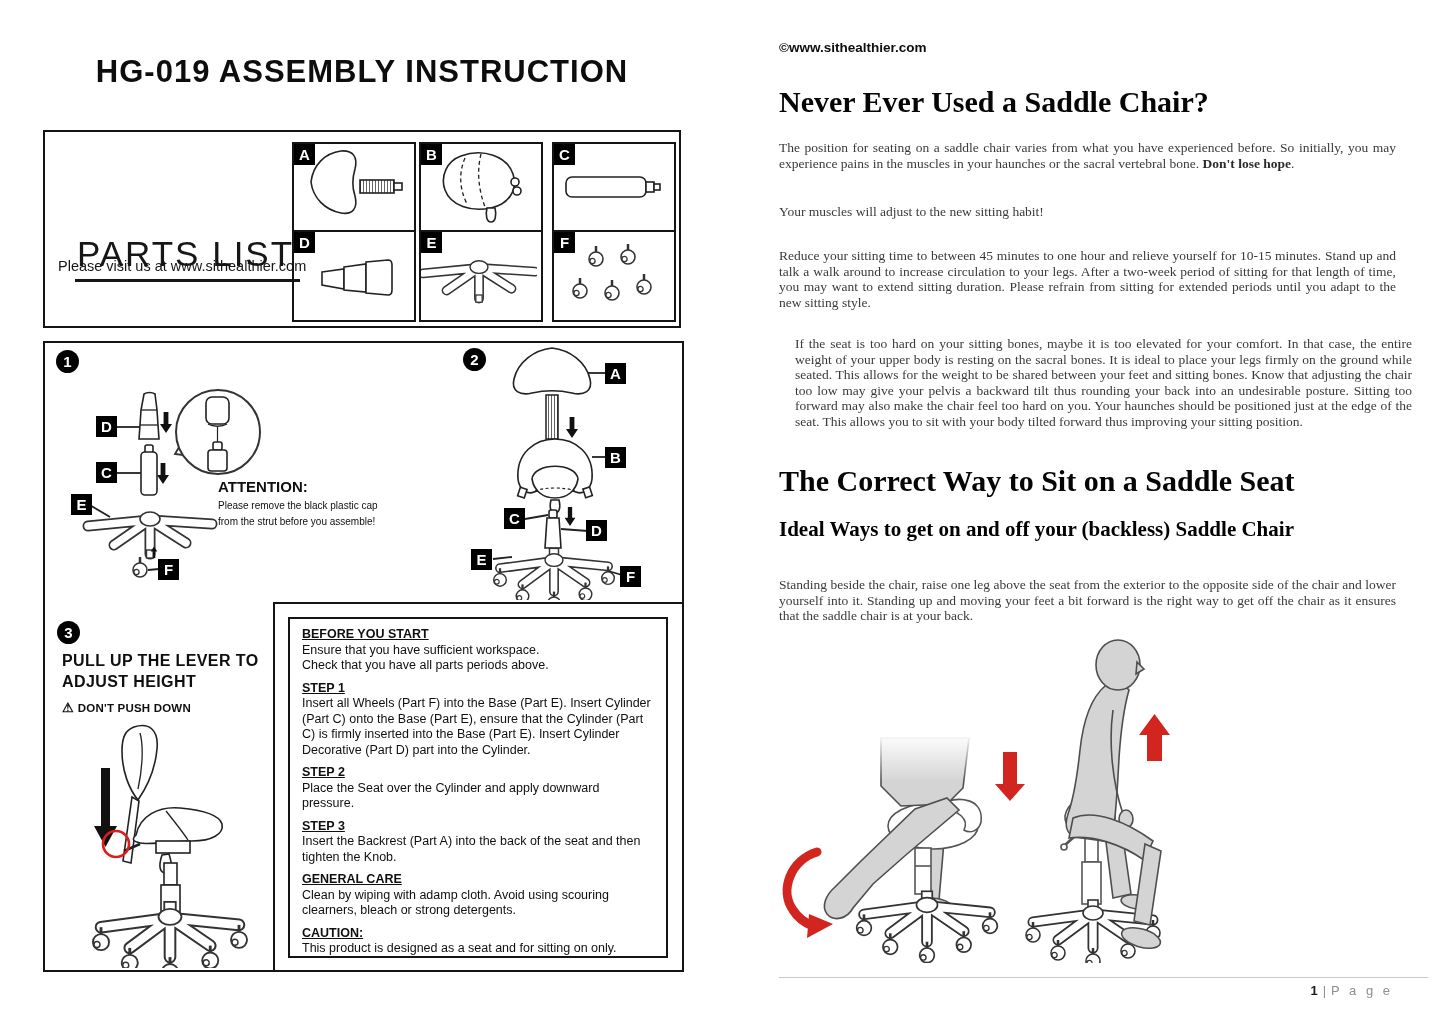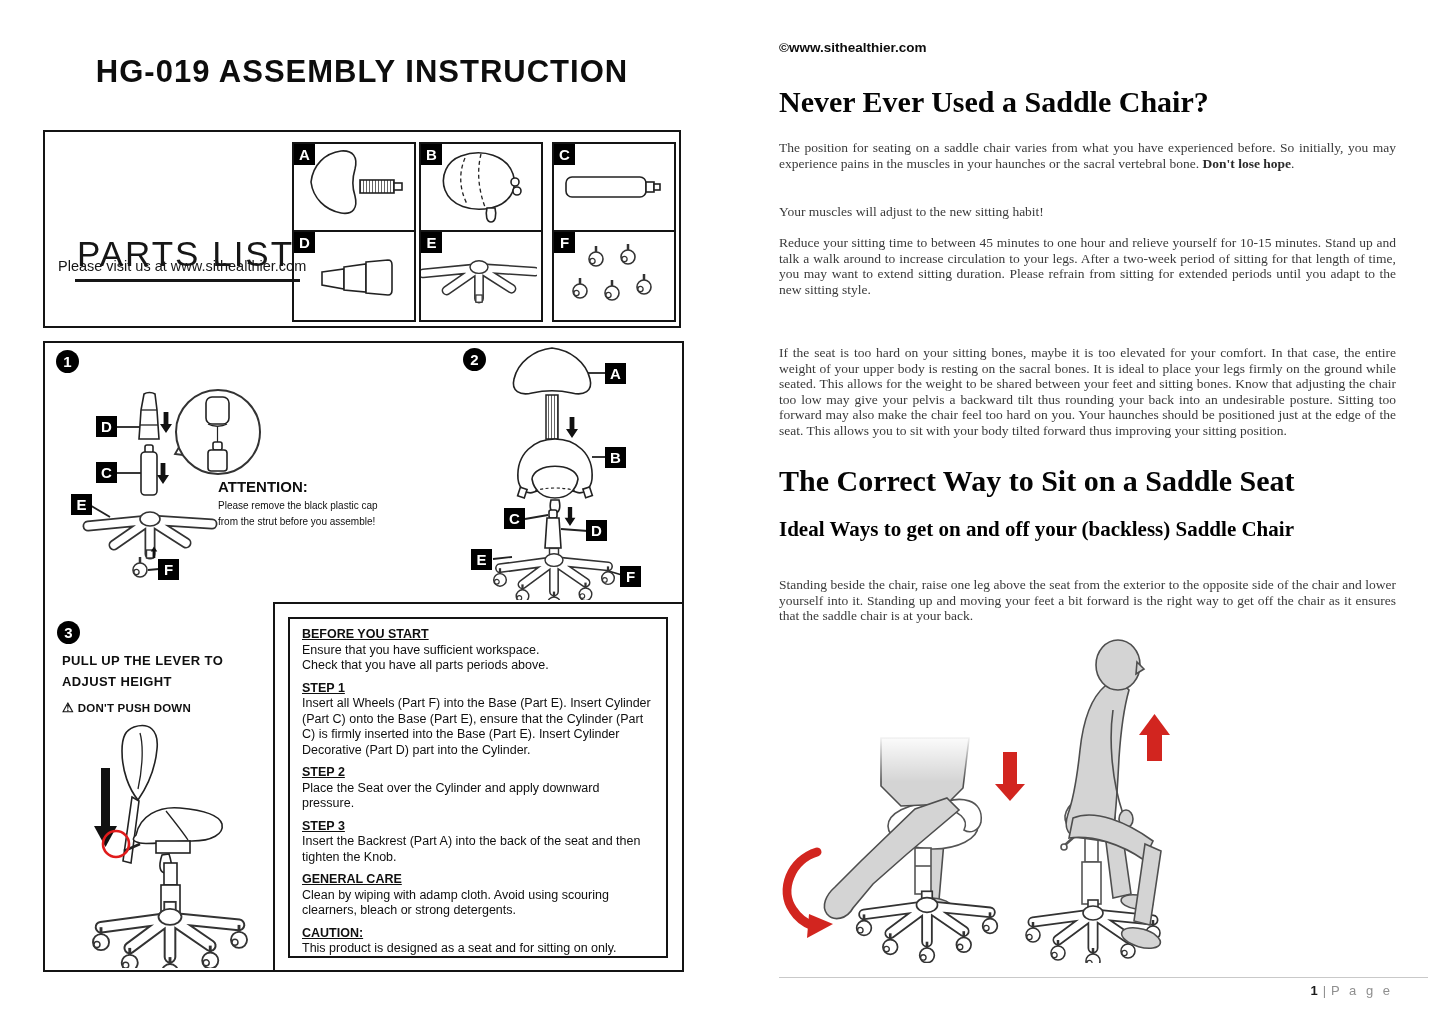--- a/index.html
+++ b/index.html
@@ -27,37 +27,37 @@
   .instr-cell{position:absolute;right:0;bottom:0;width:407px;height:366px;
               border-left:2px solid #141414;border-top:2px solid #141414;}
   .instr-inner{position:absolute;left:13px;top:13px;width:380px;height:341px;border:2px solid #141414;
                box-sizing:border-box;padding:8px 12px;overflow:hidden;}
   .isec{margin-bottom:7px;}
   .isec .ihead{font-size:12.5px;font-weight:bold;text-decoration:underline;line-height:15.5px;color:#0f0f0f;}
   .isec .ibody{font-size:12.5px;line-height:15.5px;white-space:pre-line;color:#0f0f0f;}
   .attention{left:218px;top:478px;width:215px;}
   .attention .ahead{font-size:15px;font-weight:bold;color:#0f0f0f;}
   .attention .abody{font-size:10px;line-height:15.5px;white-space:pre-line;margin-top:3px;color:#0f0f0f;}
-  .step3-head{left:62px;top:650px;font-size:13px;font-weight:bold;line-height:21px;
+  .step3-head{left:62px;top:650px;font-size:16px;font-weight:bold;line-height:21px;
               letter-spacing:.4px;white-space:pre-line;color:#0f0f0f;}
   .warnrow{left:62px;top:700px;font-size:11.5px;font-weight:bold;color:#0f0f0f;letter-spacing:.2px;}
   .warnrow .wicon{font-size:13px;margin-right:4px;}
   .copyright{left:779px;top:40px;font-size:13.5px;font-weight:bold;color:#0d0d0d;}
   .rh1{left:779px;width:620px;font-size:30px;font-weight:bold;color:#050505;
        font-family:"Liberation Serif",serif;}
   .rh1.a{top:85px;}
   .rh1.b{top:464px;}
   .rh2{left:779px;top:517px;width:620px;font-size:21px;font-weight:bold;color:#000000;
        font-family:"Liberation Serif",serif;}
   .rp{left:779px;width:617px;font-size:13.5px;line-height:15.6px;text-align:justify;color:#3a3a3a;
       font-family:"Liberation Serif",serif;}
   .rp.p1{top:140px;}
   .rp.p2{top:204px;}
-  .rp.p3{top:235px;}
-  .rp.p4{top:345px;}
+  .rp.p3{top:248px;}
+  .rp.p4{top:336px;margin-left:16px;}
   .rp.p5{top:577px;}
   .rp b{color:#2b2b2b;}
   .footer-rule{left:779px;top:977px;width:649px;height:1px;background:#c9c9c9;}
   .footer{left:779px;top:983px;width:614px;text-align:right;font-size:13px;}
   .footer .pnum{color:#1a1a1a;font-weight:bold;}
   .footer .psep{color:#8f8f8f;padding:0 5px;}
   .footer .pword{color:#8f8f8f;letter-spacing:3px;}
 
   svg{display:block;}
   .lineart{stroke:#222;stroke-width:1.6;fill:#fff;}

